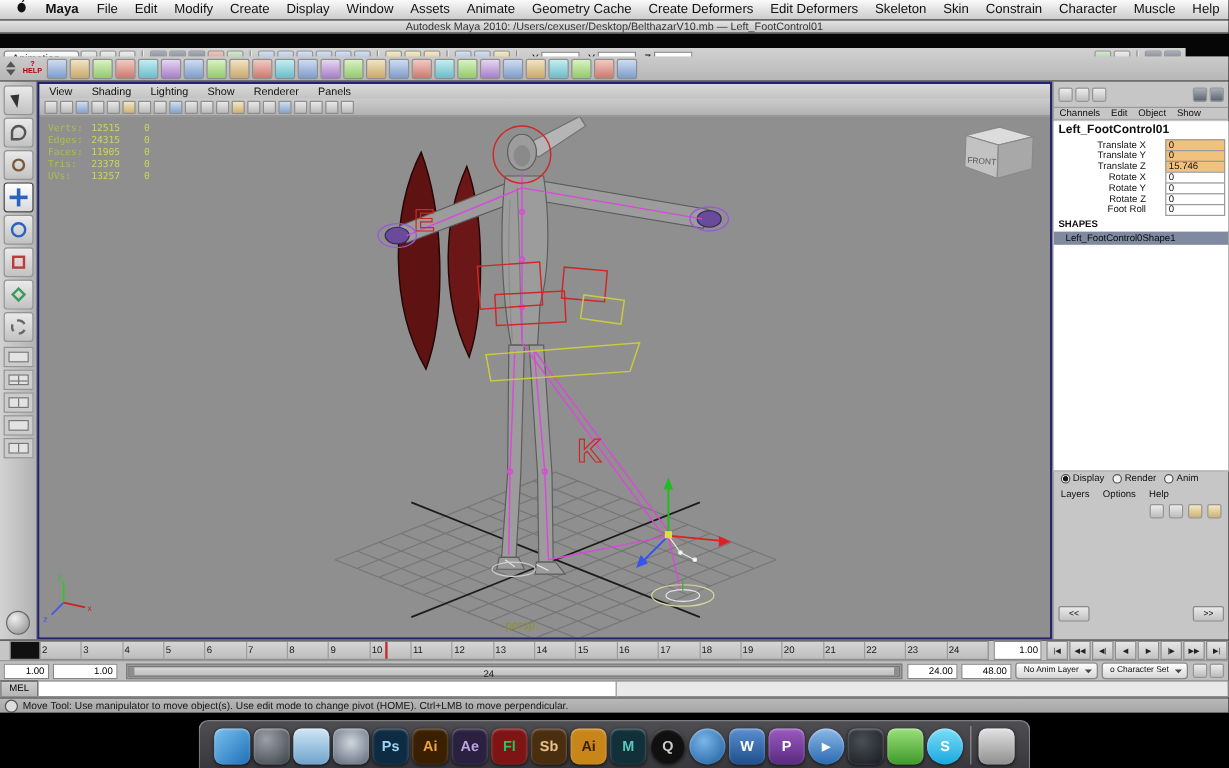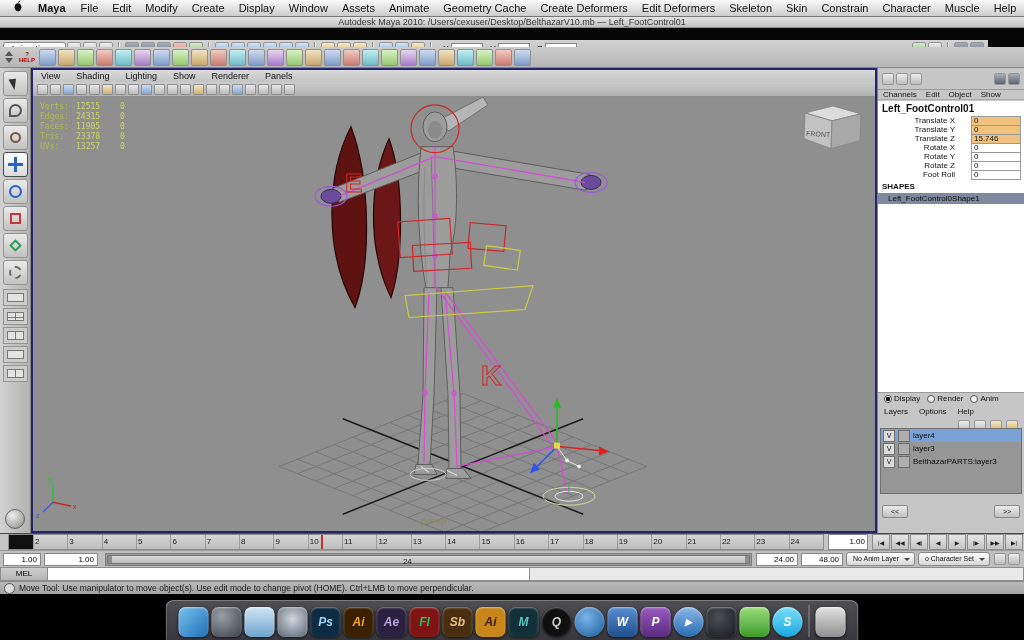--- a/index.html
+++ b/index.html
@@ -122,30 +122,30 @@
   #rb-slider{position:relative;flex:1;height:13px;background:#9a9a9a;border:1px solid #7e7e7e;margin:0 4px;box-sizing:border-box;}
   #rb-handle{position:absolute;left:1px;right:1px;top:1px;bottom:1px;background:linear-gradient(#d8d8d8,#bdbdbd);border:1px solid #767676;box-sizing:border-box;}
   #rb-handle::before,#rb-handle::after{content:"";position:absolute;top:0;bottom:0;width:4px;background:#8d8d8d;}
   #rb-handle::before{left:0;}
   #rb-handle::after{right:0;}
   #rb-handle-label{position:absolute;left:46%;top:0;line-height:11px;font-size:8px;color:#222;}
   .dropdown.small{font-size:7px;height:12px;line-height:12px;margin-right:3px;}
 
   
   #cmdline{position:absolute;left:0;top:567px;width:1024px;height:14px;display:flex;box-sizing:border-box;}
-  #cmd-label{width:48px;background:linear-gradient(#cecece,#b5b5b5);border:1px solid #8d8d8d;font-size:8px;text-align:center;line-height:12px;box-sizing:border-box;flex:none;}
+  #cmd-label{width:32px;background:linear-gradient(#cecece,#b5b5b5);border:1px solid #8d8d8d;font-size:8px;text-align:center;line-height:12px;box-sizing:border-box;flex:none;}
   #cmd-input{width:482px;background:#fff;border:1px solid #8d8d8d;border-left:none;box-sizing:border-box;flex:none;}
   #cmd-output{flex:1;background:#e9e9e9;border:1px solid #8d8d8d;border-left:none;box-sizing:border-box;}
 
   
   #helpline{position:absolute;left:0;top:581px;width:1024px;height:13px;background:linear-gradient(#b9b9b9,#a4a4a4);border-top:1px solid #8a8a8a;display:flex;align-items:center;font-size:8.5px;color:#161616;box-sizing:border-box;padding-left:4px;}
   .help-icon{width:9px;height:9px;border-radius:50%;border:1px solid #555;background:#ddd;margin-right:4px;flex:none;}
 
   
-  #desktop{position:absolute;left:0;top:594px;width:1024px;height:46px;background:#000;font-style:italic;}
+  #desktop{position:absolute;left:0;top:594px;width:1024px;height:46px;background:#000;}
   #dock{position:absolute;left:50%;transform:translateX(-50%);bottom:0;height:40px;display:flex;align-items:flex-end;gap:3px;padding:3px 12px 3px;background:linear-gradient(rgba(205,205,215,.38),rgba(95,95,105,.58));border:1px solid rgba(255,255,255,.35);border-bottom:none;border-radius:8px 8px 0 0;box-sizing:border-box;}
   .dkic{width:30px;height:30px;border-radius:7px;display:flex;align-items:center;justify-content:center;font-weight:bold;font-size:12px;color:#fff;box-shadow:inset 0 1px 2px rgba(255,255,255,.45),0 1px 3px rgba(0,0,0,.6);flex:none;}
   .dock-sep{width:1px;height:32px;background:rgba(255,255,255,.4);margin:0 3px;flex:none;}
 </style>
 </head>
 <body>
 
 <div id="screen">
 
   <div id="menubar">
@@ -535,37 +535,20 @@
         <span>Options</span>
         <span>Help</span>
       </div>
       <div class="lp-icons">
         <span class="ic sm"></span>
         <span class="ic sm"></span>
         <span class="ic sm y"></span>
         <span class="ic sm y"></span>
       </div>
     </div>
-    <div id="layer-list">
-      <div class="layer-row sel">
-        <span class="vbox">V</span>
-        <span class="swatch"></span>
-        <span>layer4</span>
-      </div>
-      <div class="layer-row">
-        <span class="vbox">V</span>
-        <span class="swatch"></span>
-        <span>layer3</span>
-      </div>
-      <div class="layer-row">
-        <span class="vbox">V</span>
-        <span class="swatch"></span>
-        <span>BelthazarPARTS:layer3</span>
-      </div>
-    </div>
     <div id="rp-nav">
       <span class="nav-btn">&lt;&lt;</span>
       <span class="nav-btn">&gt;&gt;</span>
     </div>
   </div>
 
   <div id="timeline">
     <div id="tl-strip">
       <span id="tl-current"></span>
       <span class="fr">2</span>

